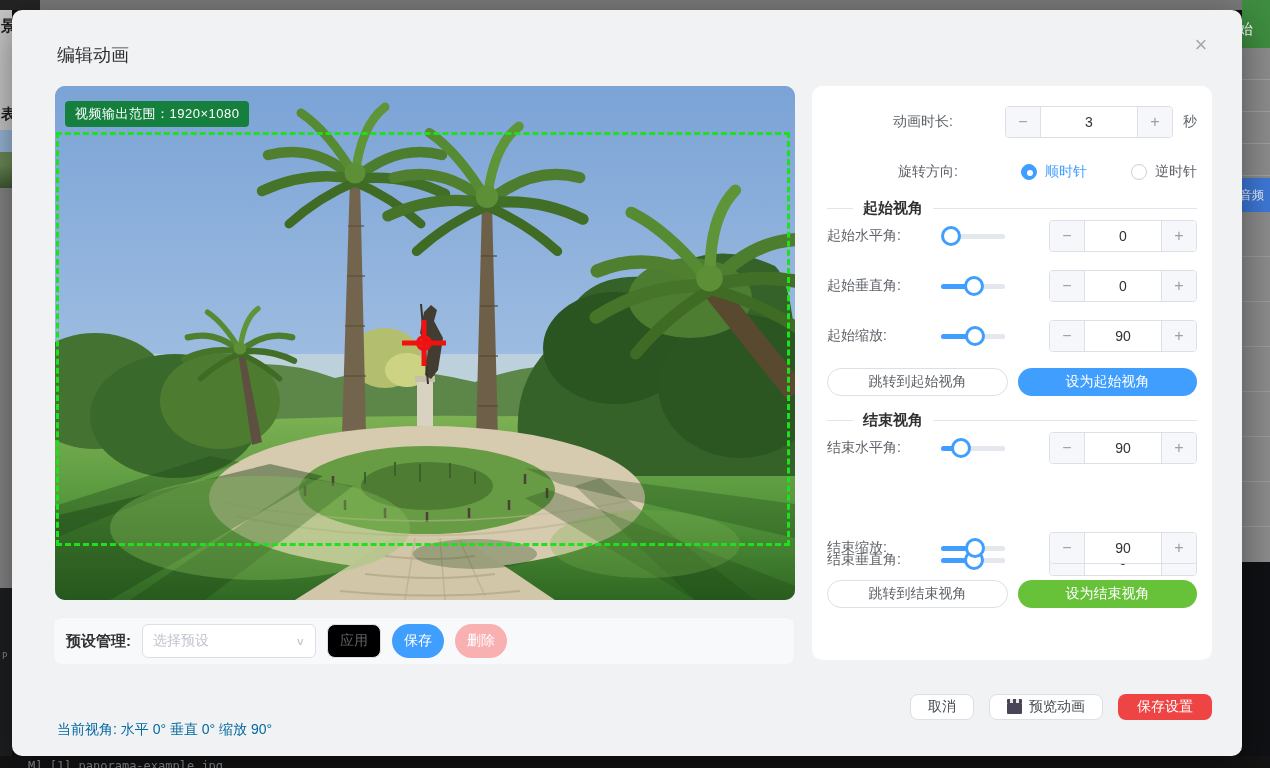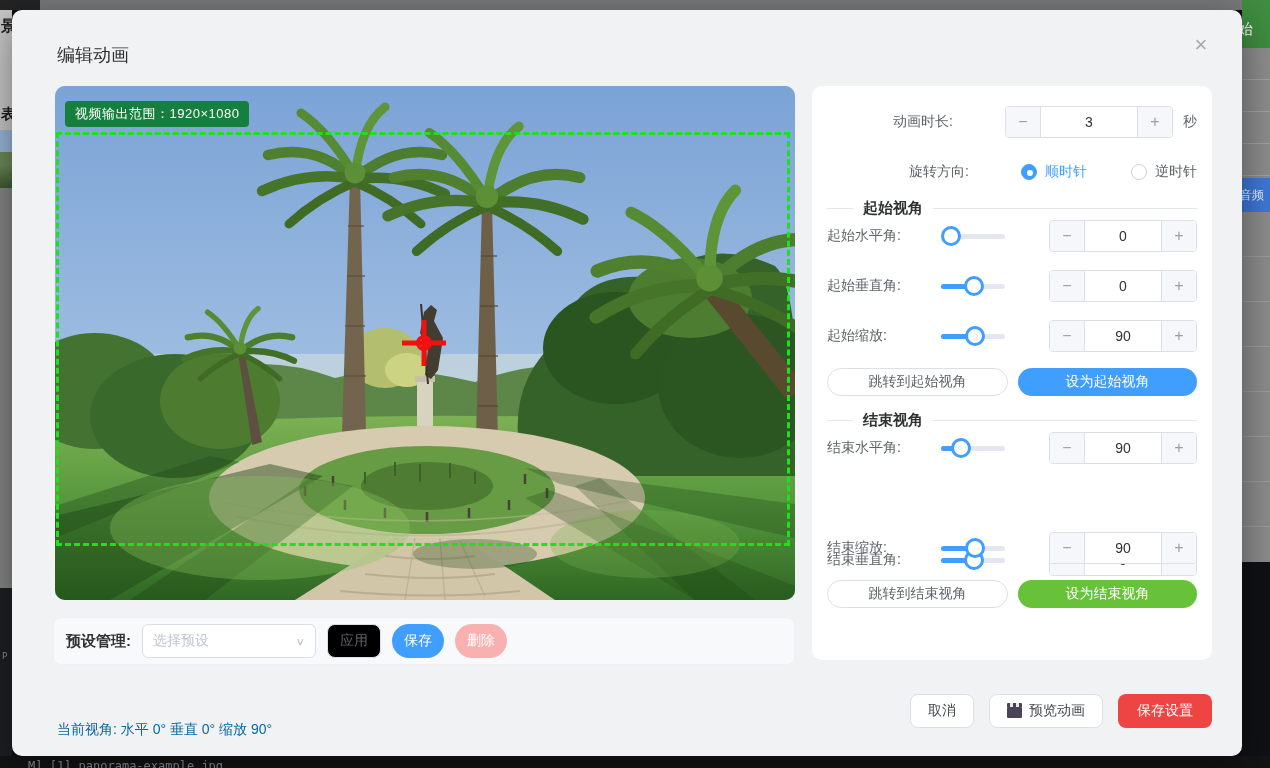--- a/index.html
+++ b/index.html
@@ -85,21 +85,21 @@
   .select { width:174px; height:34px; background:#fff; border:1px solid #dcdfe6; border-radius:6px; display:flex; align-items:center; padding:16px 10px; cursor:pointer; }
   .select .ph { flex:1; font-size:14px; color:#c0c4cc; }
   .select .chev { color:#c0c4cc; font-size:13px; transform:scaleY(.8); }
   .pbtn { height:34px; padding:0 12px; font-size:14px; font-family:inherit; cursor:pointer; border-radius:8px; border:1px solid #dcdfe6; background:#000000; color:#5f6368; }
   .pbtn.save { border:none; border-radius:17px; background:#409eff; color:#fff; }
   .pbtn.del { border:none; border-radius:17px; background:#f9b0b0; color:#fff; cursor:not-allowed; }
 
   
   .cur-view { position:absolute; left:45px; top:711px; font-size:14px; color:#0369a1; }
   .foot { position:absolute; right:30px; top:684px; height:34px; display:flex; gap:15px; }
-  .fbtn { height:34px; border-radius:8px; font-size:14px; font-family:inherit; cursor:pointer; display:flex; align-items:center; justify-content:center; gap:7px; }
+  .fbtn { height:26px; border-radius:8px; font-size:14px; font-family:inherit; cursor:pointer; display:flex; align-items:center; justify-content:center; gap:7px; }
   .fbtn.ghost { background:#fff; border:1px solid #dcdfe6; color:#44484d; padding:0 17px; }
   .fbtn.blue { background:#ef4444; border:none; color:#fff; padding:0 19px; }
   .clapper { width:15px; height:11px; background:#4a4458; border-radius:1px; position:relative; margin-top:3px; }
   .clapper::before { content:""; position:absolute; left:0; right:0; top:-4px; height:4px;
     background:repeating-linear-gradient(90deg,#4a4458 0 3px,#e8e8e8 3px 6px); border-radius:1px 1px 0 0; }
 </style>
 </head>
 <body>
 
 <div class="stage">
@@ -215,21 +215,21 @@
       <div class="p-row" style="top:20px;">
         <span class="lbl">动画时长:</span>
         <div class="stepper wide">
           <button class="st-btn">−</button>
           <div class="st-val">3</div>
           <button class="st-btn plus">+</button>
         </div>
         <span class="unit">秒</span>
       </div>
 
-      <div class="p-row" style="top:70px;">
+      <div class="p-row" style="top:70px;gap:11px;">
         <span class="lbl">旋转方向:</span>
         <div class="radio-group">
           <span class="radio checked">
             <span class="r-dot"></span>
             <span>顺时针</span>
           </span>
           <span class="radio">
             <span class="r-dot"></span>
             <span>逆时针</span>
           </span>

